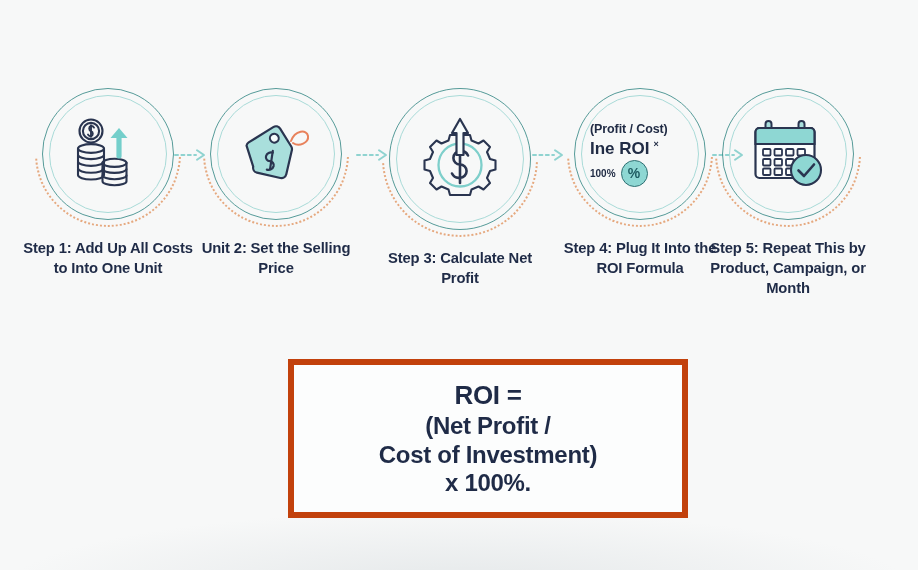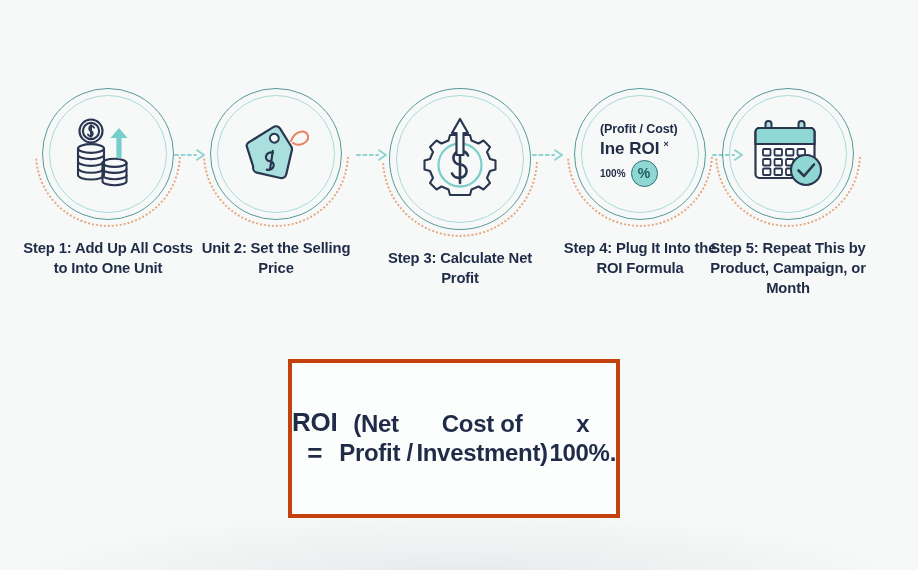--- a/index.html
+++ b/index.html
@@ -48,21 +48,21 @@
   .step-4 { left: 552px; }
   .step-5 { left: 700px; }
 
   
   .badge {
     position: relative;
     width: 132px;
     height: 132px;
     display: flex;
     align-items: center;
-    justify-content: flex-end;
+    justify-content: center;
   }
   .step-3 .badge { width: 142px; height: 142px; }
 
   .ring-outer {
     position: absolute;
     inset: 0;
     border-radius: 50%;
     border: 1.6px solid #3f8d8b;
     opacity: 0.88;
   }
@@ -158,25 +158,26 @@
   .arrow-1 { left: 174px; }
   .arrow-2 { left: 356px; }
   .arrow-3 { left: 532px; }
   .arrow-4 { left: 712px; }
 
   
   #formula-box {
     position: absolute;
     left: 288px;
     top: 359px;
-    width: 332px;
+    width: 400px;
     height: 159px;
-    border: 4px solid #c2410c;
+    border: 6px solid #c2410c;
     background: #fcfdfd;
     display: flex;
+    flex-direction: column;
     align-items: center;
     justify-content: center;
   }
   .f-line {
     color: #1f2b47;
     font-weight: 700;
     text-align: center;
     line-height: 1.18;
     letter-spacing: -0.3px;
   }

